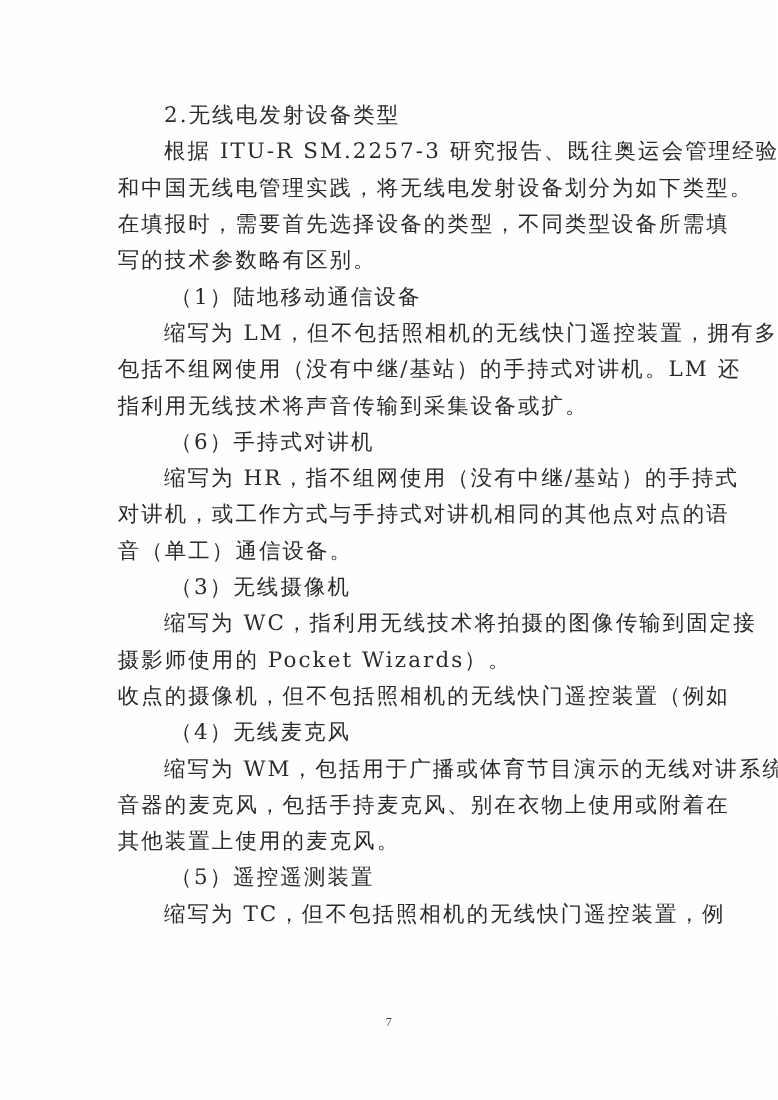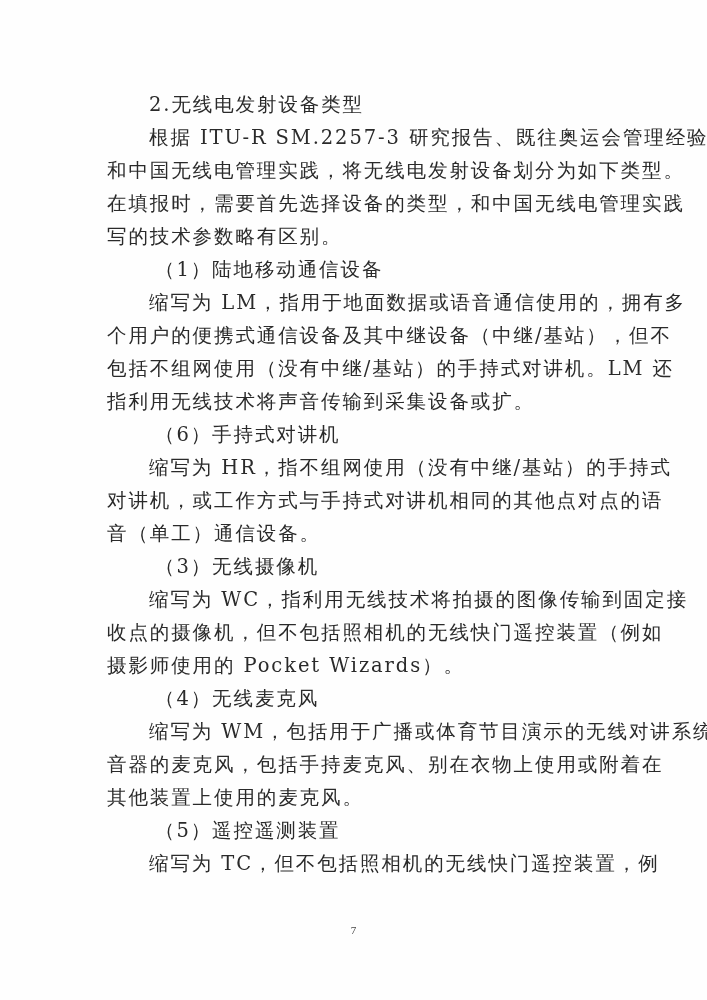--- a/index.html
+++ b/index.html
@@ -25,38 +25,37 @@
 </style>
 </head>
 <body>
 
 <div class="page">
   <div class="content">
     <div class="line indent">2.无线电发射设备类型</div>
 
     <div class="line indent">根据 ITU-R SM.2257-3 研究报告、既往奥运会管理经验</div>
     <div class="line">和中国无线电管理实践，将无线电发射设备划分为如下类型。</div>
-    <div class="line">在填报时，需要首先选择设备的类型，和中国无线电管理实践</div>
+    <div class="line">在填报时，需要首先选择设备的类型，不同类型设备所需填</div>
     <div class="line">写的技术参数略有区别。</div>
 
     <div class="line sub">（1）陆地移动通信设备</div>
-    <div class="line indent">缩写为 LM，指用于地面数据或语音通信使用的，拥有多</div>
-    <div class="line">个用户的便携式通信设备及其中继设备（中继/基站），但不</div>
+    <div class="line indent">缩写为 LM，但不包括照相机的无线快门遥控装置，拥有多</div>
     <div class="line">包括不组网使用（没有中继/基站）的手持式对讲机。LM 还</div>
     <div class="line">指利用无线技术将声音传输到采集设备或扩。</div>
 
     <div class="line sub">（6）手持式对讲机</div>
     <div class="line indent">缩写为 HR，指不组网使用（没有中继/基站）的手持式</div>
     <div class="line">对讲机，或工作方式与手持式对讲机相同的其他点对点的语</div>
     <div class="line">音（单工）通信设备。</div>
 
     <div class="line sub">（3）无线摄像机</div>
     <div class="line indent">缩写为 WC，指利用无线技术将拍摄的图像传输到固定接</div>
+    <div class="line">摄影师使用的 Pocket Wizards）。</div>
     <div class="line">收点的摄像机，但不包括照相机的无线快门遥控装置（例如</div>
-    <div class="line">摄影师使用的 Pocket Wizards）。</div>
 
     <div class="line sub">（4）无线麦克风</div>
     <div class="line indent">缩写为 WM，包括用于广播或体育节目演示的无线对讲系统</div>
     <div class="line">音器的麦克风，包括手持麦克风、别在衣物上使用或附着在</div>
     <div class="line">其他装置上使用的麦克风。</div>
 
     <div class="line sub">（5）遥控遥测装置</div>
     <div class="line indent">缩写为 TC，但不包括照相机的无线快门遥控装置，例</div>
   </div>
 

